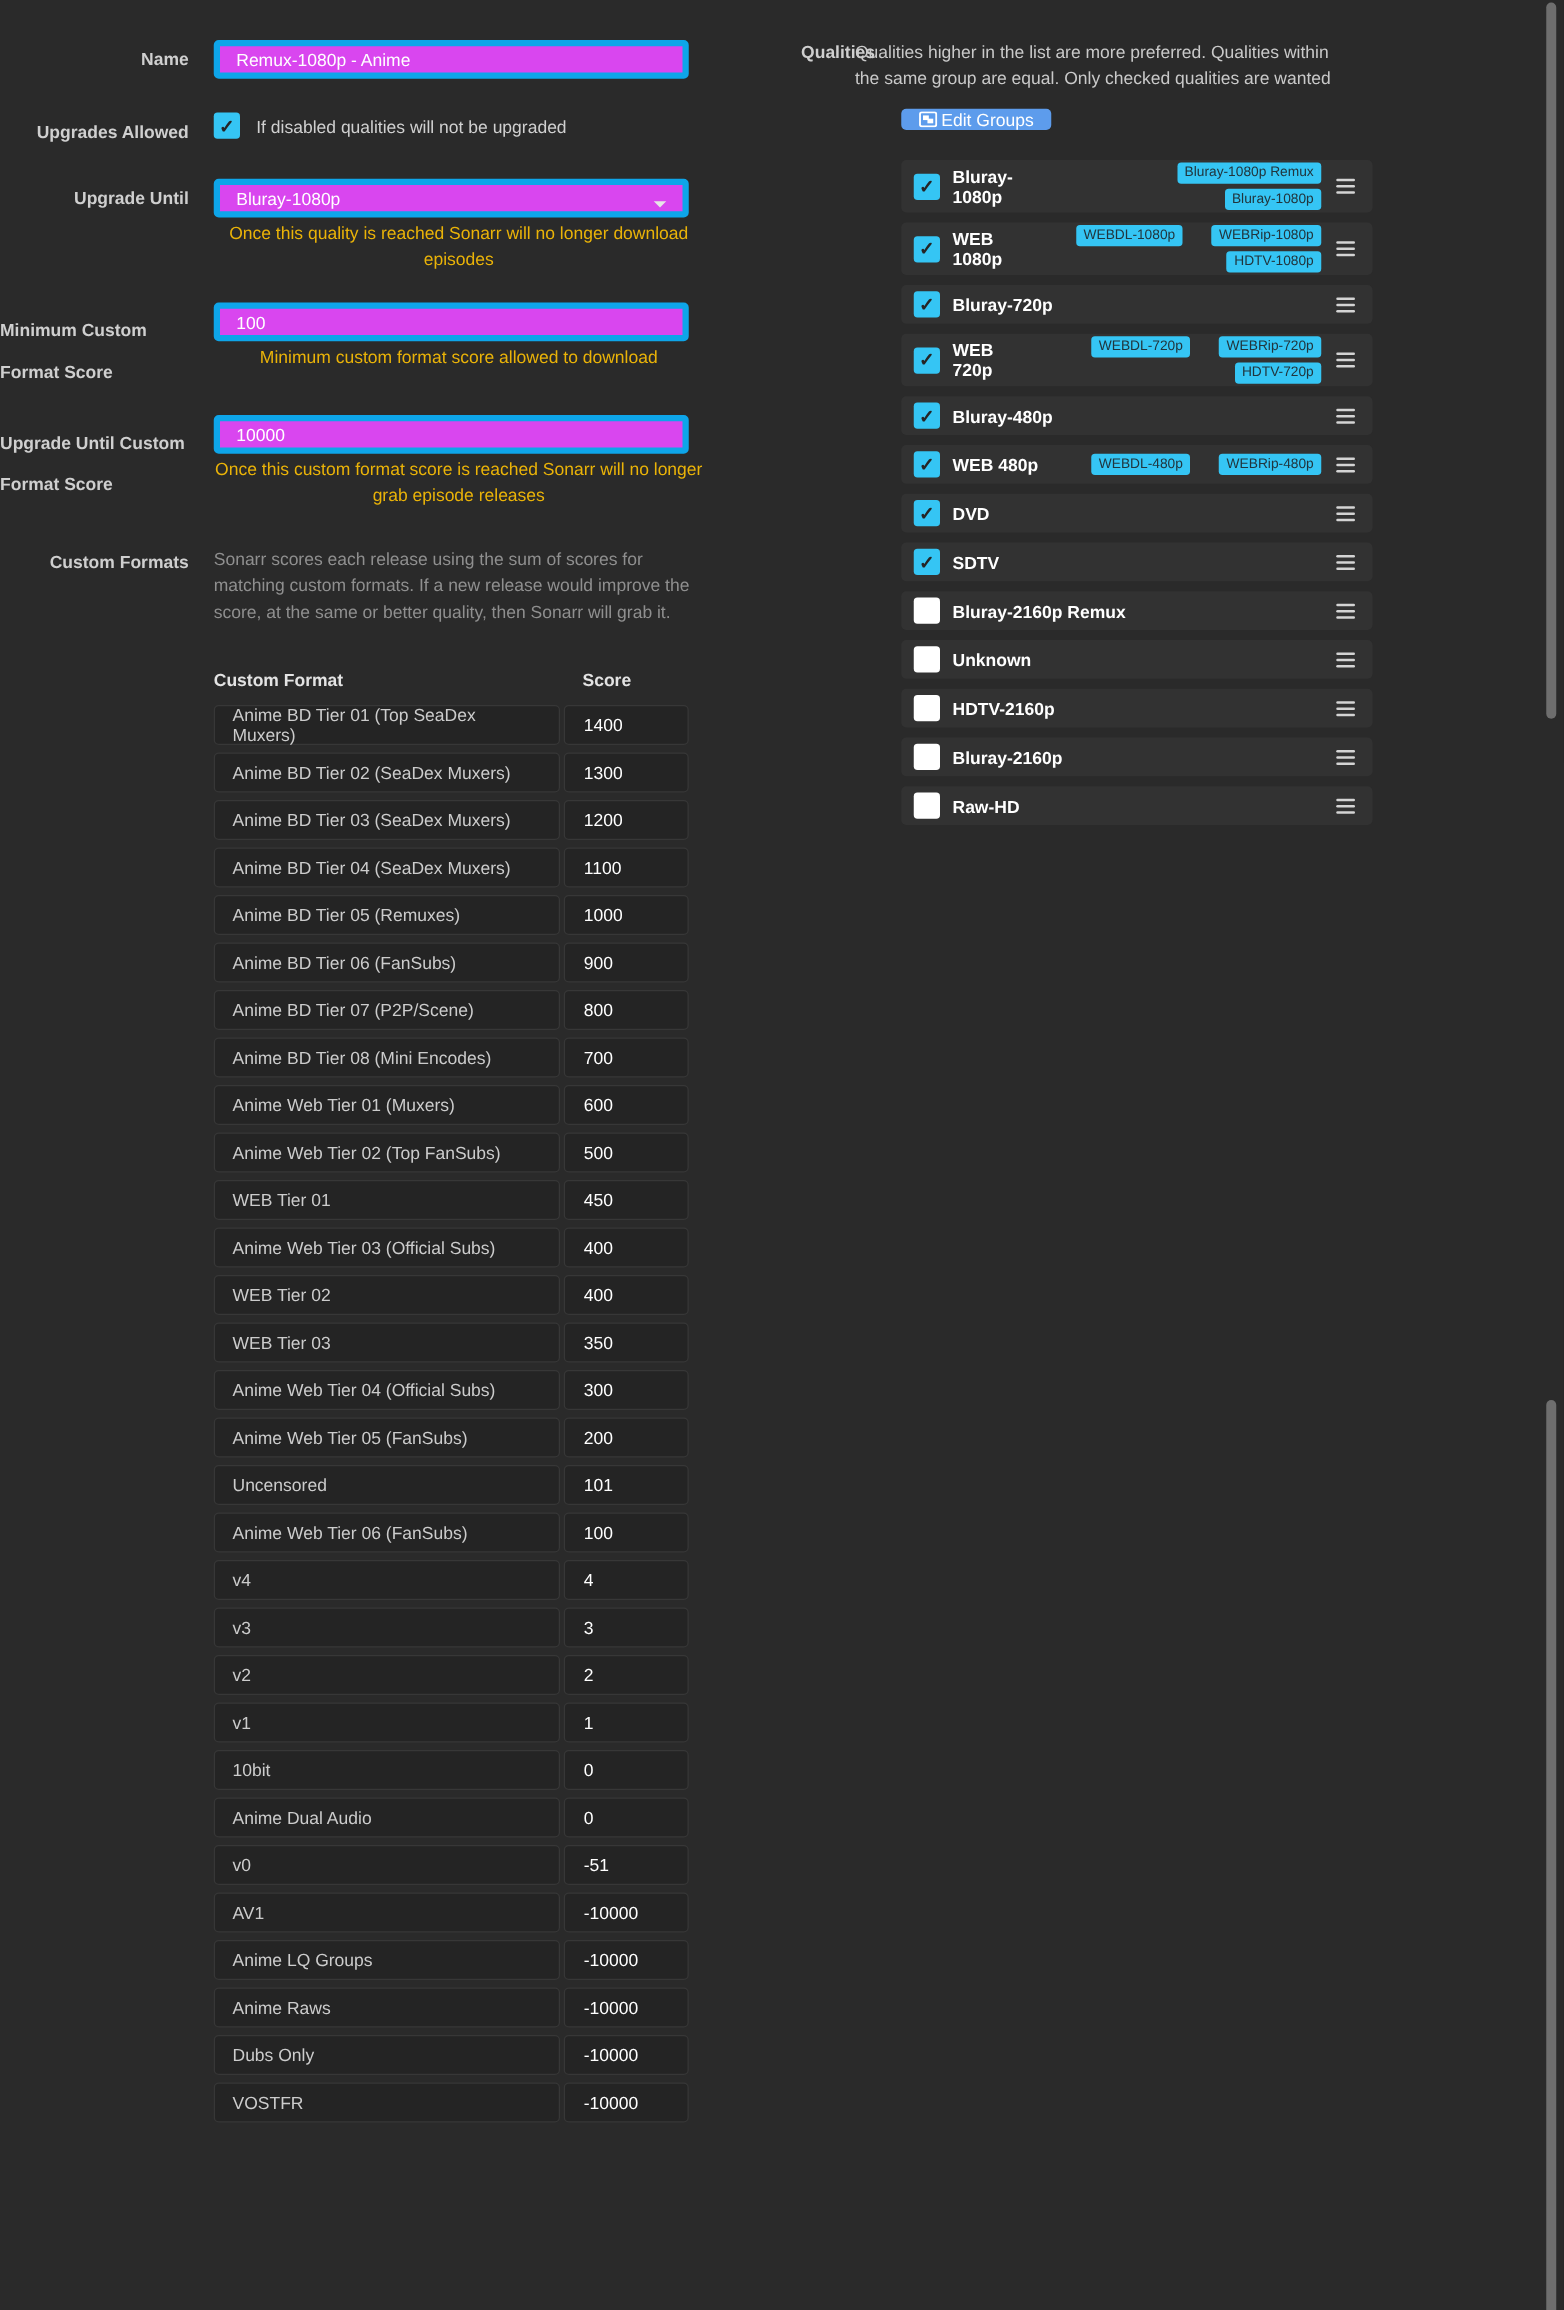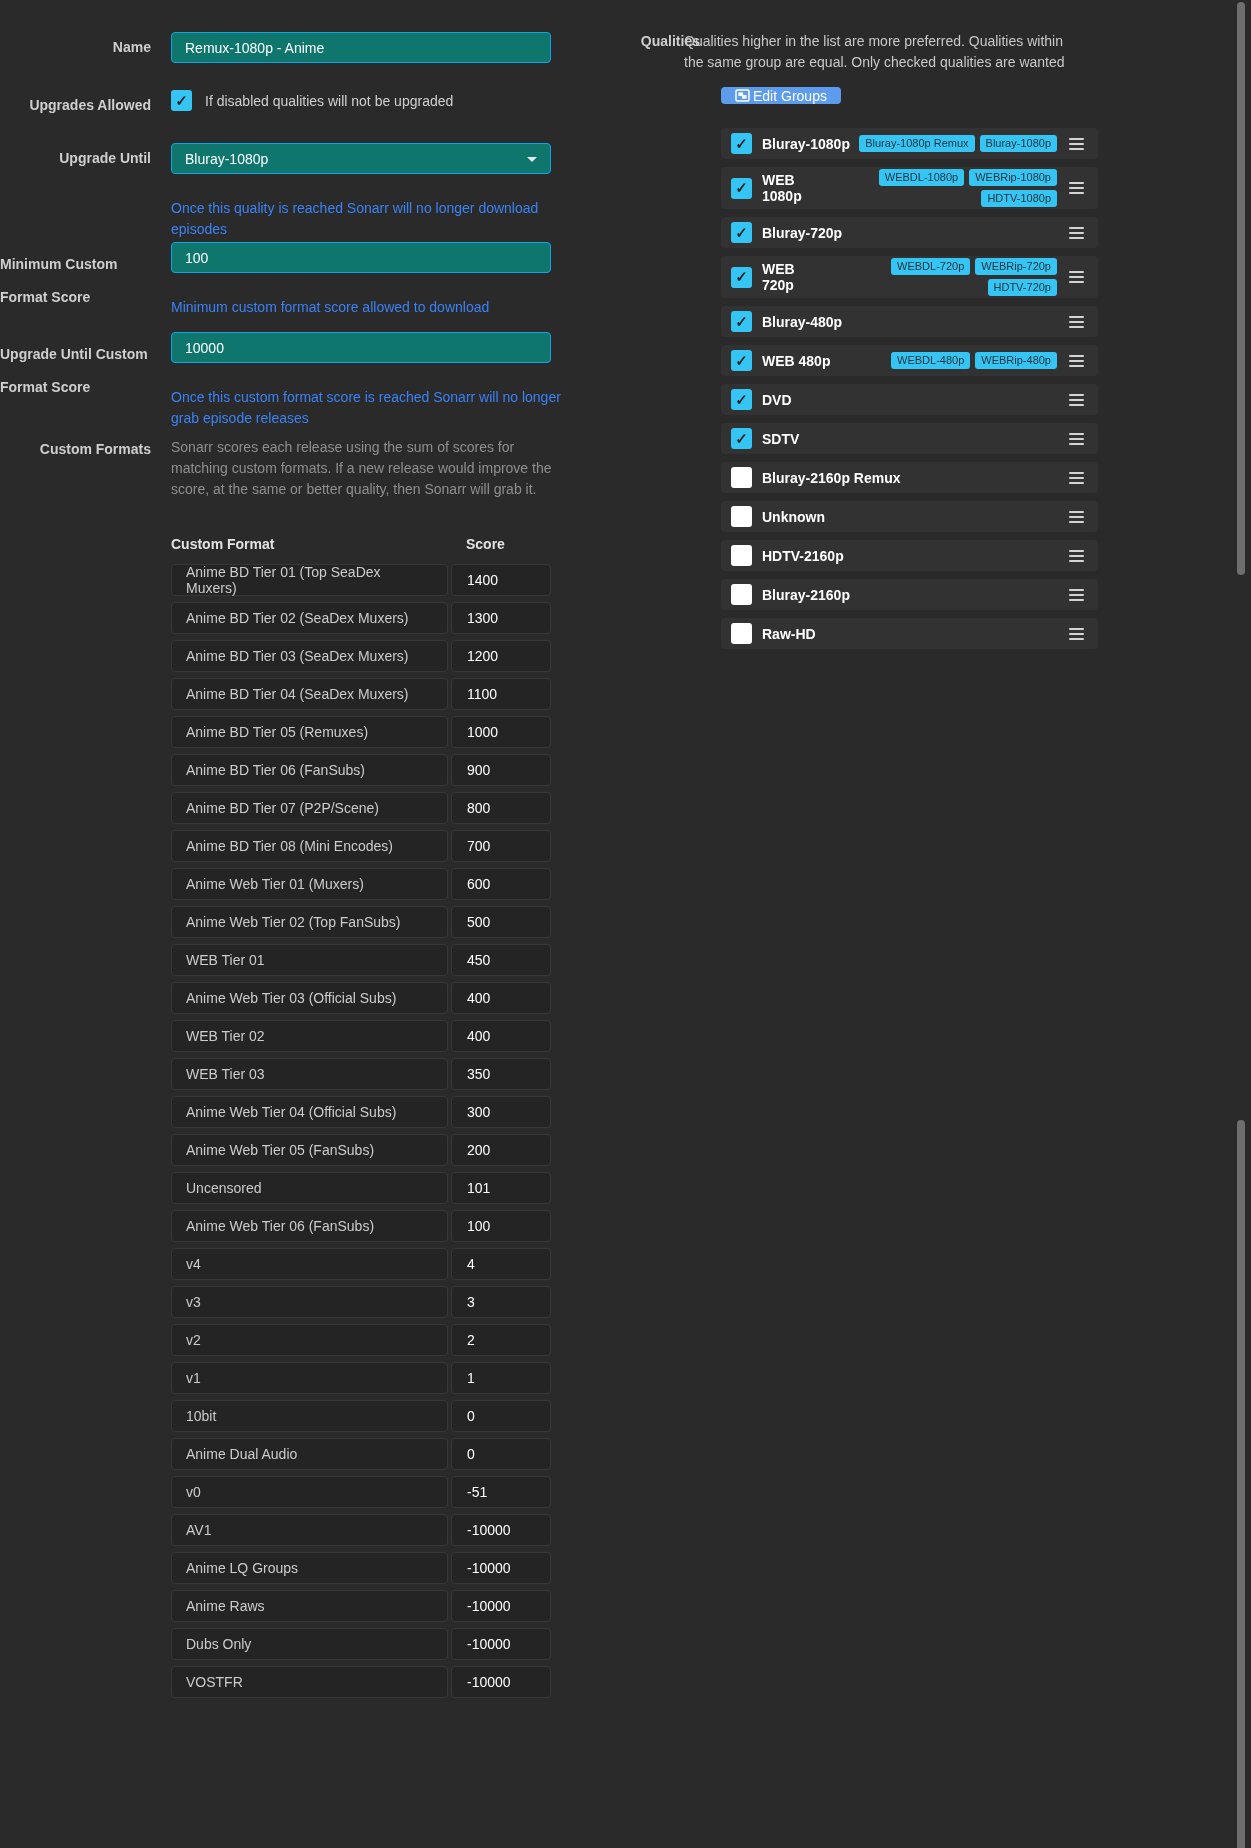--- a/index.html
+++ b/index.html
@@ -9,32 +9,32 @@
   }
   
   .field{position:absolute;left:0;width:560px;}
   .flabel{
     position:absolute;left:0;top:0;width:151px;text-align:right;
     font-weight:bold;color:#cfcfcf;line-height:31px;
   }
   .flabel.wrap{text-align:left;line-height:33px;}
   .fcontrol{position:absolute;left:171px;top:0;width:380px;}
   .text-input,.select-box{
-    box-sizing:border-box;width:380px;height:31px;background:#0f766e;
-    border:1px solid #0ea5e9;border-radius:4px;color:#ffffff;font-size:14px;
+    box-sizing:border-box;width:380px;height:31px;background:#d946ef;
+    border:5px solid #0ea5e9;border-radius:4px;color:#ffffff;font-size:14px;
     font-family:"Liberation Sans",sans-serif;padding:0 13px;display:flex;align-items:center;
   }
   input.text-input{display:block;line-height:29px;}
   .select-box{position:relative;cursor:pointer;}
   .caret{
     position:absolute;right:13px;top:13px;width:0;height:0;
     border-left:5px solid transparent;border-right:5px solid transparent;
     border-top:5px solid #e6e6e6;
   }
-  .fhelp{margin-top:24px;color:#3b82f6;line-height:21px;width:392px;}
+  .fhelp{margin-top:2px;color:#eab308;line-height:21px;width:392px;text-align:center;}
   .check{
     width:21px;height:21px;border-radius:3px;background:#35c5f4;
     display:inline-flex;align-items:center;justify-content:center;
     color:#252525;font-weight:bold;font-size:15px;cursor:pointer;flex:none;
   }
   .check.off{background:#ffffff;color:transparent;}
   .check-row{display:flex;align-items:center;gap:13px;color:#d0d0d0;}
   .desc{color:#8f8f8f;line-height:21px;width:392px;}
   
   .cf-table{position:absolute;left:171px;top:536px;width:380px;}
@@ -65,21 +65,21 @@
     position:absolute;left:721px;top:128px;width:377px;
     display:flex;flex-direction:column;gap:8px;
   }
   .q-row{
     background:#323232;border-radius:4px;min-height:31px;
     display:flex;align-items:center;padding:2px 14px 2px 10px;box-sizing:border-box;
   }
   .q-row .qname{font-weight:bold;color:#ffffff;margin-left:10px;}
   .q-badges{
     margin-left:auto;margin-right:12px;max-width:230px;
-    display:flex;flex-wrap:wrap;justify-content:flex-end;gap:4px 5px;
+    display:flex;flex-wrap:wrap;justify-content:flex-end;gap:4px 23px;
   }
   .badge{
     background:#35c5f4;color:#21353d;font-size:11px;line-height:13px;
     padding:2px 6px;border-radius:3px;white-space:nowrap;
   }
   .drag{display:flex;flex-direction:column;gap:3px;cursor:grab;flex:none;}
   .drag i{display:block;width:15px;height:2px;background:#d4d4d4;border-radius:1px;}
   
   .sb-thumb{position:absolute;left:1237px;width:8px;background:#6e6e6e;border-radius:4px;}
   .sb-top{top:2px;height:573px;}

